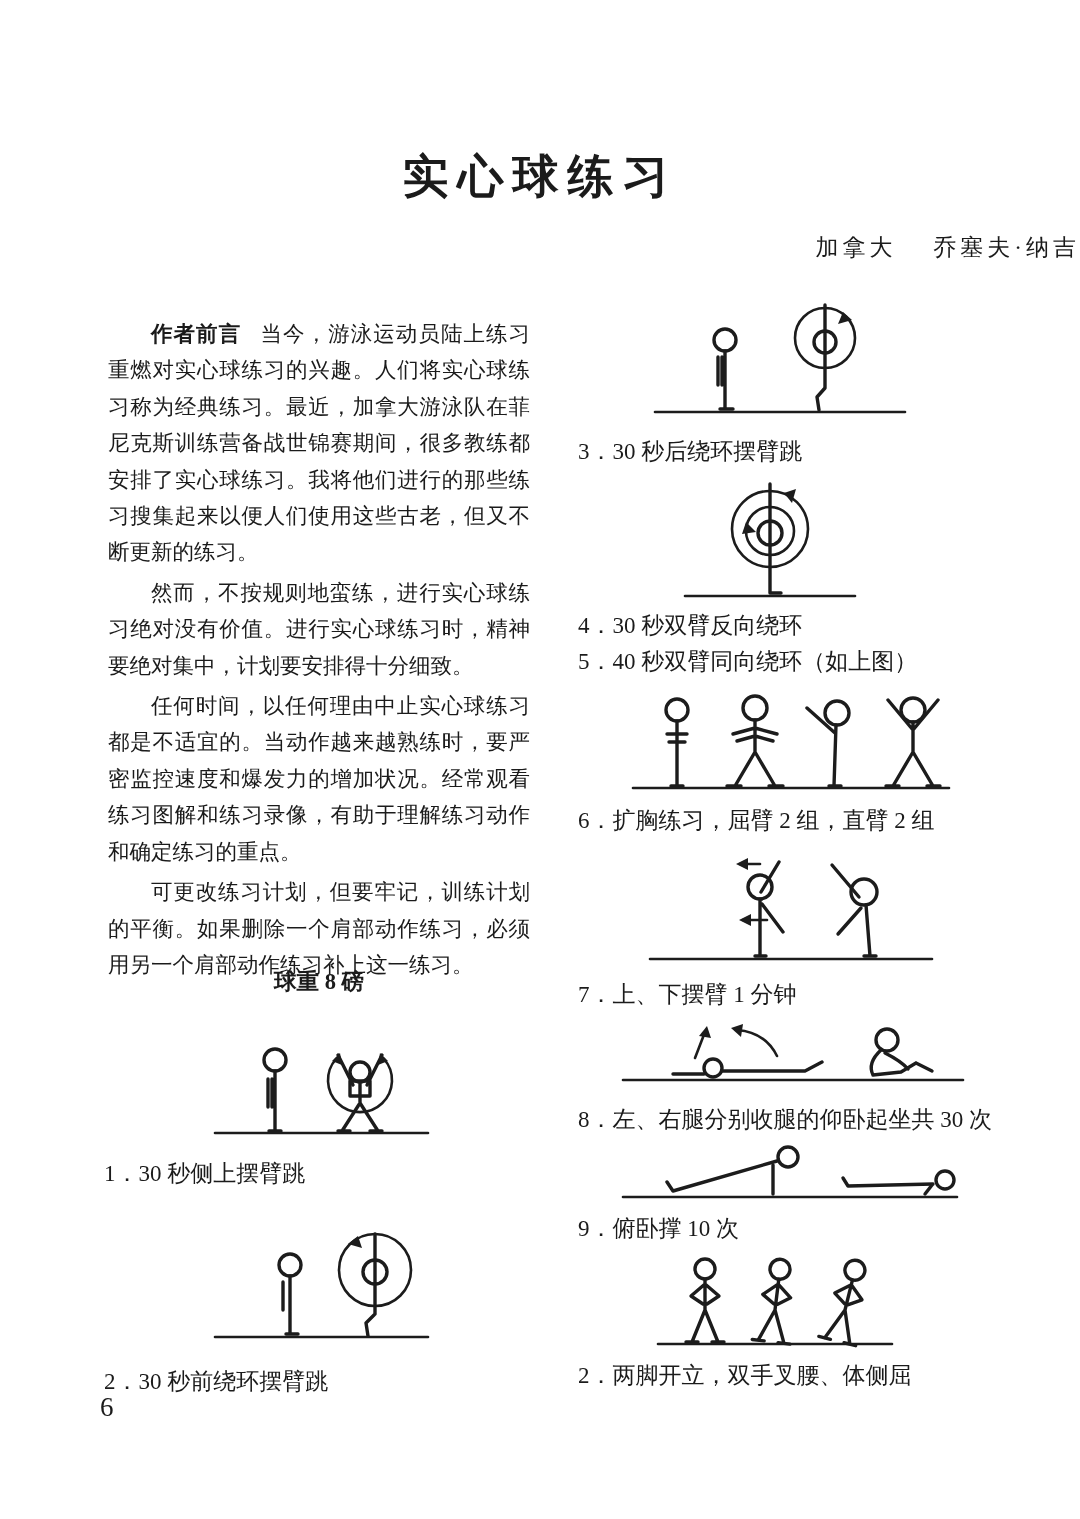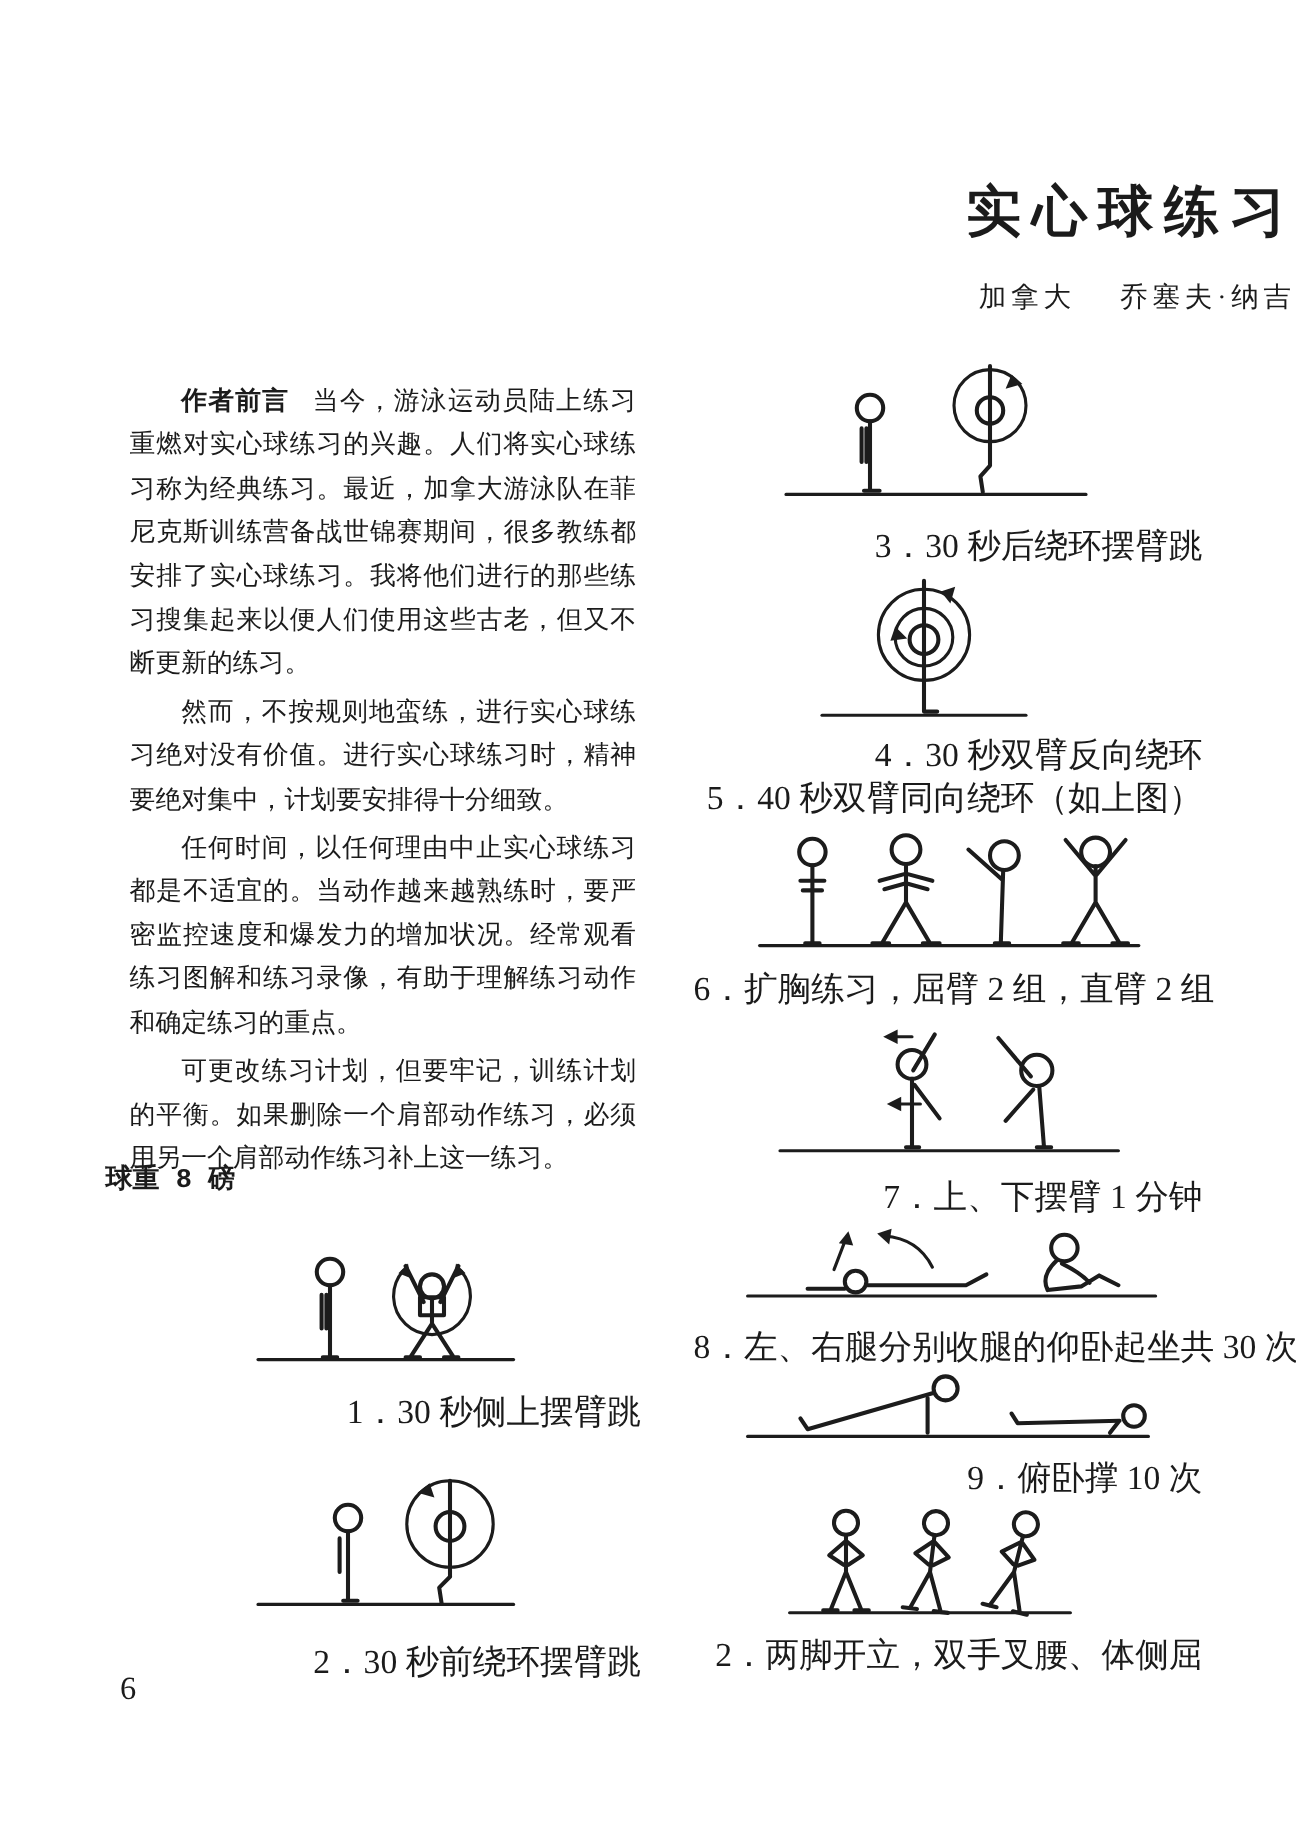--- a/index.html
+++ b/index.html
@@ -7,42 +7,42 @@
     position:relative;
     width:1080px;height:1519px;
     background:#ffffff;
     font-family:"Liberation Serif","DejaVu Serif",serif;
     color:#1b1b1b;
     overflow:hidden;
     margin:0 auto;
   }
   .title{
     position:absolute;top:146px;left:0;width:1080px;
-    text-align:right;
+    text-align:center;
     font-size:46px;font-weight:bold;letter-spacing:9px;
   }
   .byline{
     position:absolute;top:232px;left:0;width:1080px;
     text-align:right;
     font-size:23px;letter-spacing:4px;
   }
   .left-col{
     position:absolute;top:312px;left:104px;width:430px;
     font-size:21.5px;line-height:36.4px;
     text-align:justify;
   }
   .left-col p{margin:4px;text-indent:2em;}
   .lead{font-family:"Liberation Sans","DejaVu Sans",sans-serif;font-weight:bold;margin-right:0.9em;}
   .subheading{
-    position:absolute;top:966px;left:88px;width:430px;
-    text-align:left;font-weight:bold;font-size:22.5px;
-    font-family:Liberation Mono, monospace;
+    position:absolute;top:966px;left:104px;width:430px;
+    text-align:center;font-weight:bold;font-size:22.5px;
+    font-family:Liberation Serif, serif;
   }
   .caption{
-    position:absolute;font-size:28px;text-align:right;white-space:nowrap;
+    position:absolute;font-size:23px;text-align:left;white-space:nowrap;
   }
   .cap-left{left:104px;width:430px;}
   .cap-right{left:578px;width:424px;}
   .figure{position:absolute;}
   .figure svg{display:block;}
   .page-number{
     position:absolute;top:1392px;left:100px;
     font-size:27px;
   }
   .stick{stroke:#1c1c1c;stroke-width:3.4;fill:none;stroke-linecap:round;stroke-linejoin:round;}

